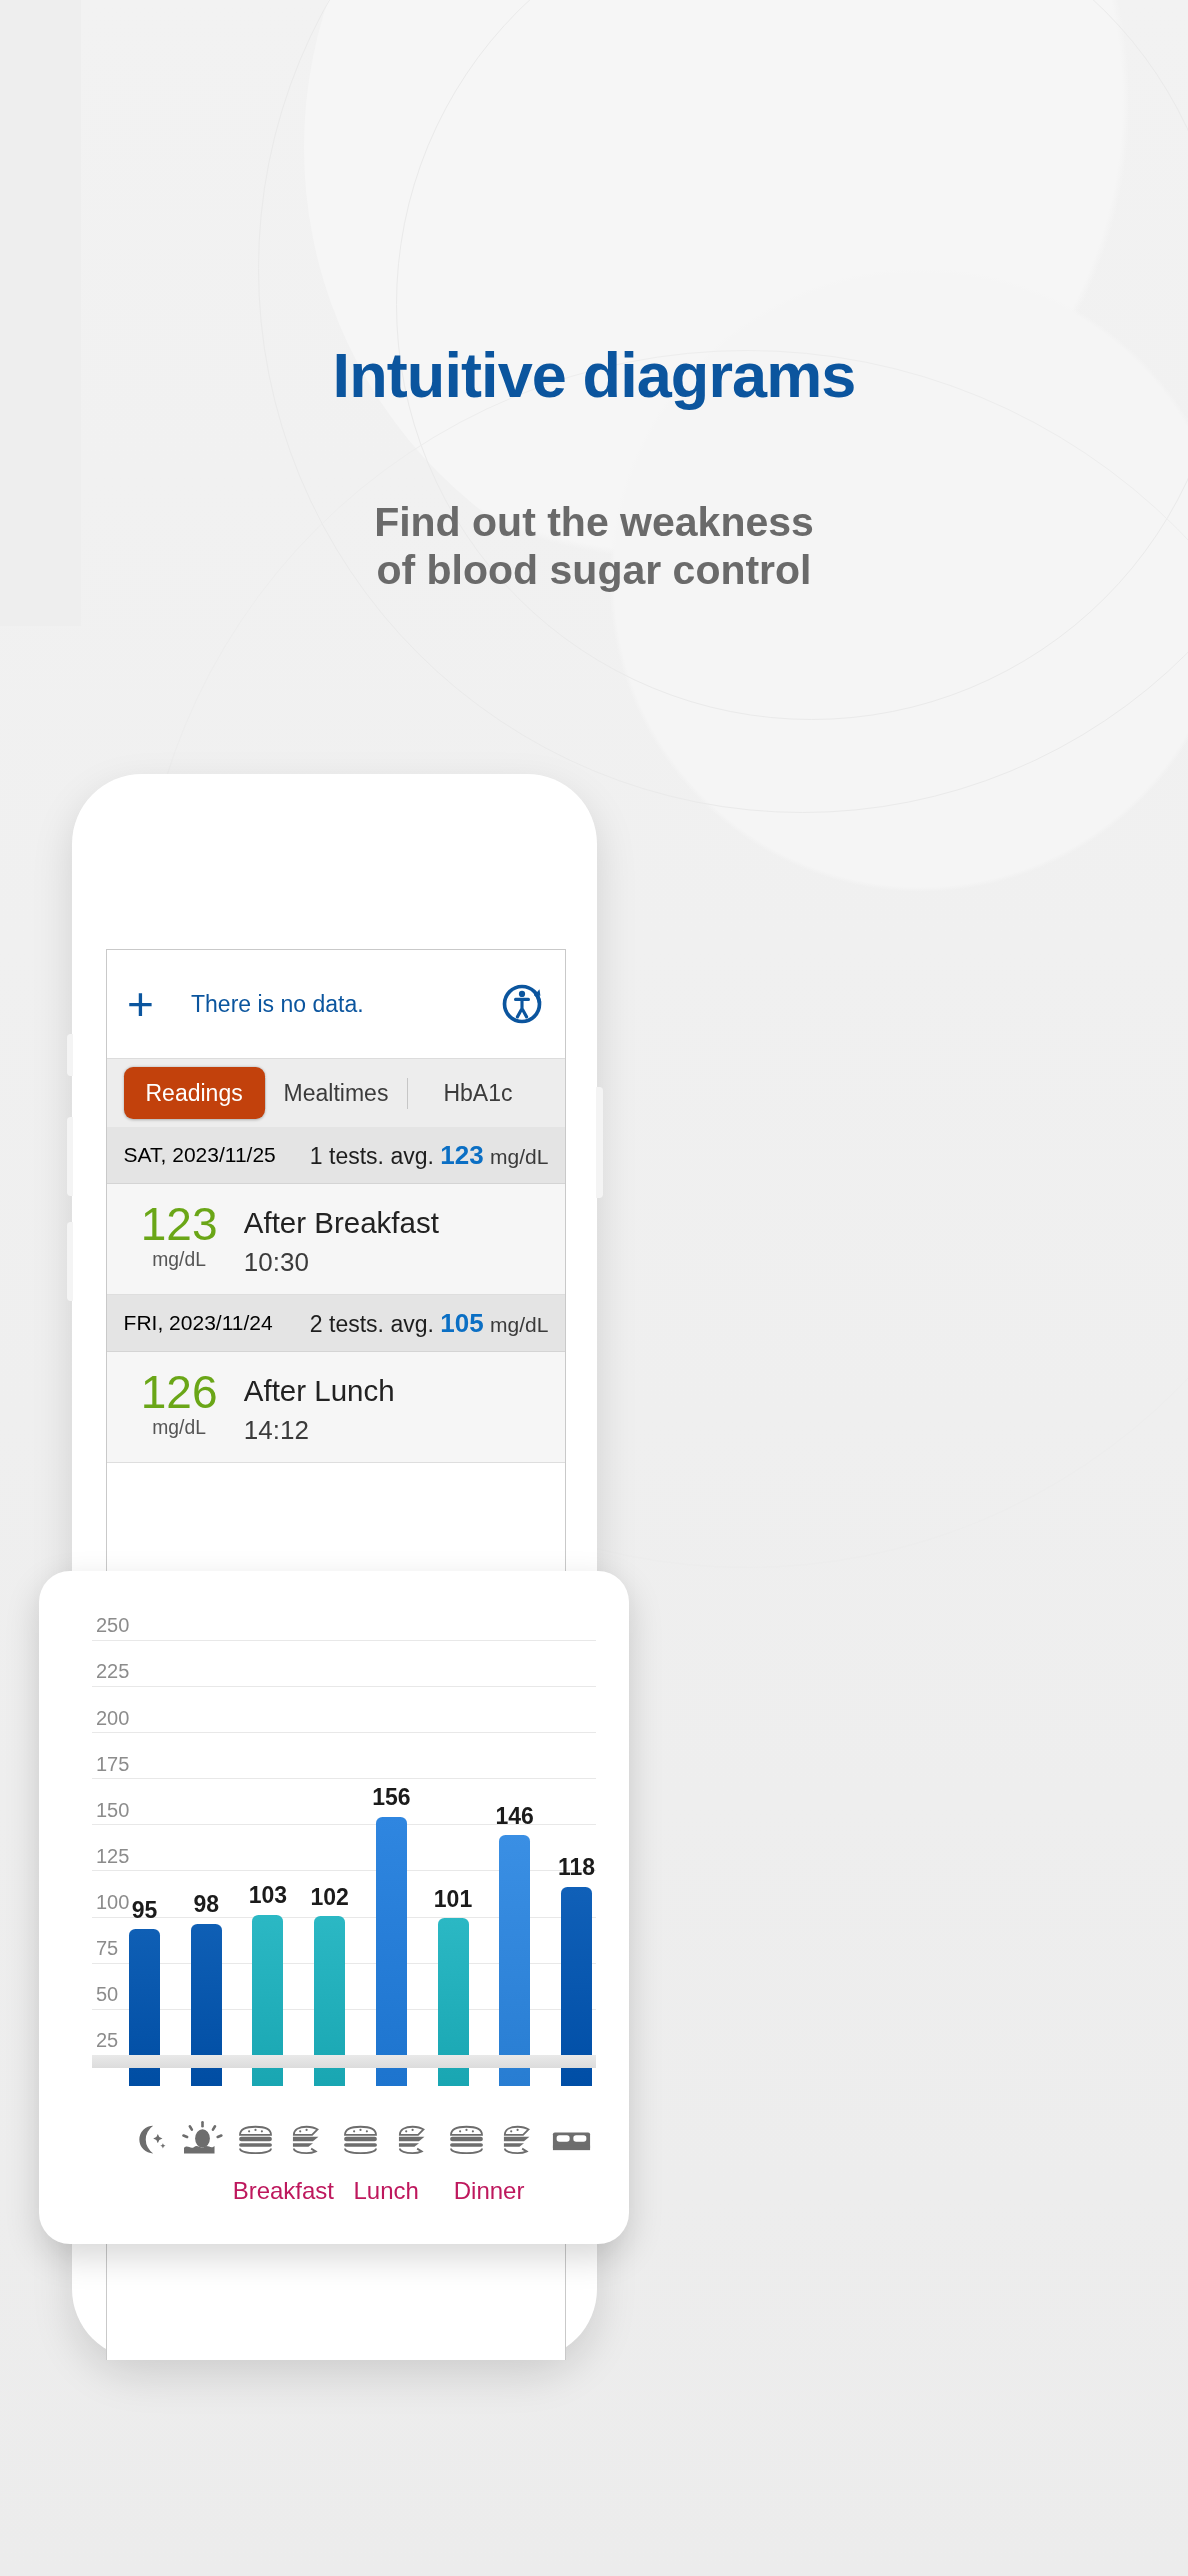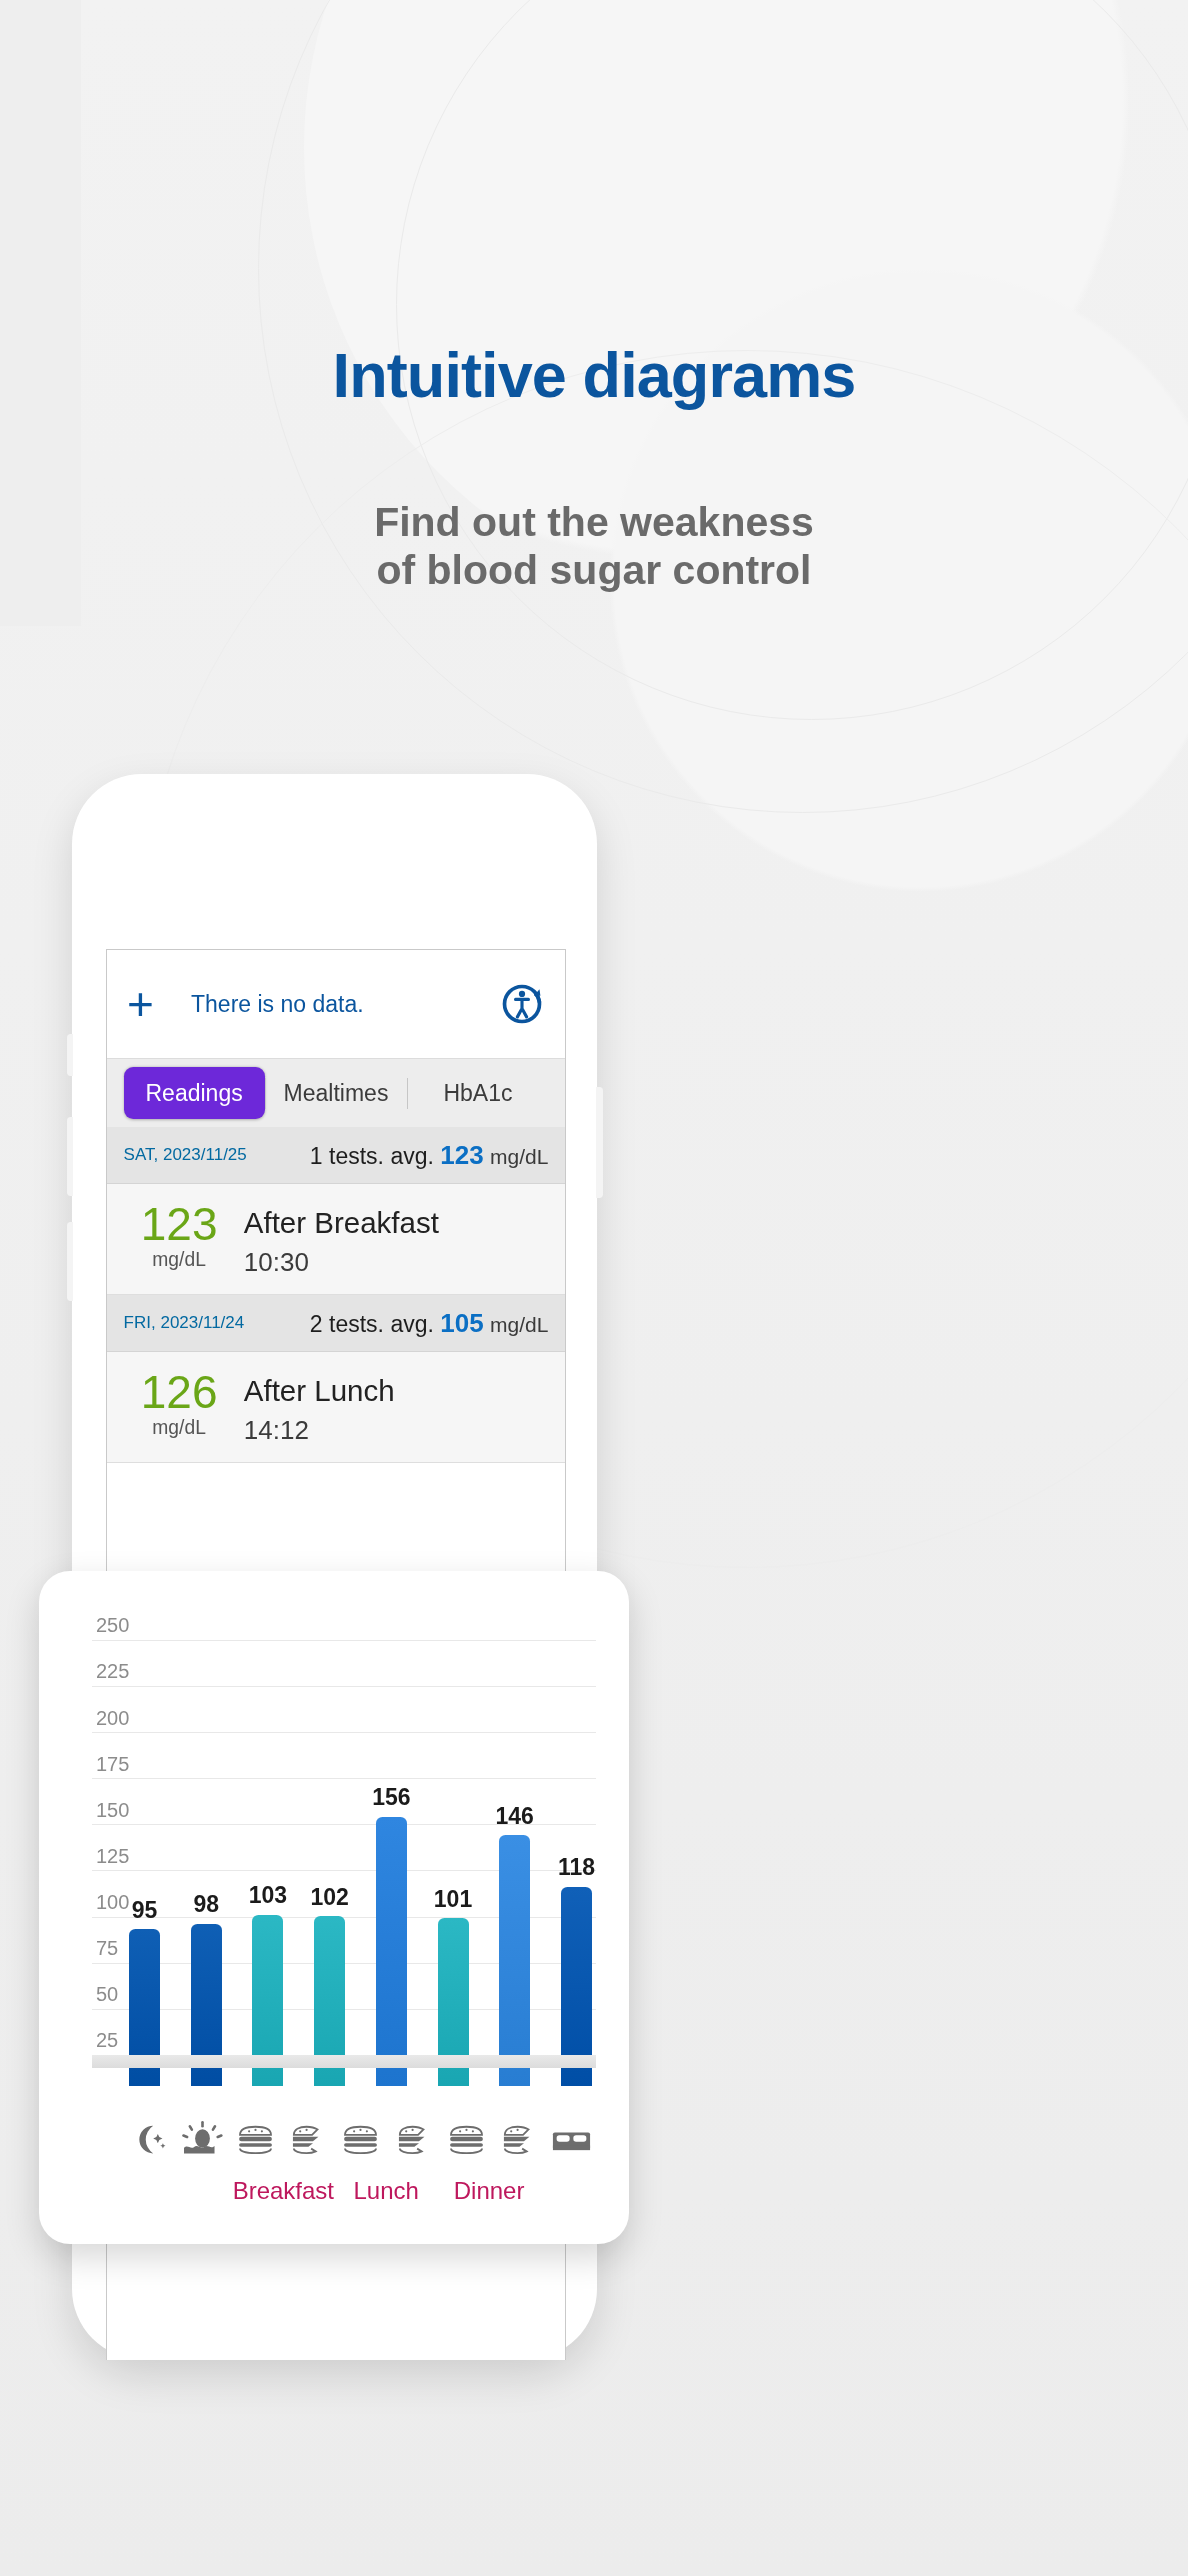--- a/index.html
+++ b/index.html
@@ -58,29 +58,29 @@
   .plus-icon{font-size:46px;color:#0b559e;line-height:1;font-weight:300;
     width:64px;text-align:left;cursor:pointer;}
   .topbar-msg{flex:1;text-align:left;font-size:23px;color:#0b559e;padding-right:14.7px;}
   .sync-icon{width:46px;height:46px;flex:0 0 46px;position:relative;}
   .sync-icon svg{display:block;}
 
   
   .tabs{display:flex;height:68px;background:#ededed;align-items:center;
         padding:0 16.6px;box-sizing:border-box;}
   .tab{flex:1;text-align:center;font-size:23px;color:#3b3b3b;line-height:52px;height:52px;}
-  .tab.active{background:#6d28d9;color:#fff;border-radius:9.2px;
+  .tab.active{background:#c2410c;color:#fff;border-radius:9.2px;
      box-shadow:0 0.9px 2.8px rgba(0,0,0,.28);}
   .tab-sep{width:0.9px;height:31px;background:#c6c6c6;}
 
   
   .day-head{display:flex;align-items:center;justify-content:space-between;
     height:57px;background:#e4e4e4;padding:0 16.6px;box-sizing:border-box;
     border-bottom:0.9px solid #d4d4d4;}
-  .day-date{font-size:17px;color:#0369a1;}
+  .day-date{font-size:21px;color:#000000;}
   .day-stat{font-size:23px;color:#1d1d1d;}
   .day-stat .avg{color:#0b6fc4;font-weight:bold;font-size:26px;}
   .day-stat .unit{font-size:21px;color:#3a3a3a;}
 
   
   .reading{display:flex;align-items:flex-start;padding:16.6px 16.6px 20px 16.6px;
     background:#f6f6f6;border-bottom:0.9px solid #dedede;box-sizing:border-box;height:111px;}
   .r-val-box{width:111px;text-align:center;flex:0 0 111px;}
   .r-val{font-size:46px;color:#6aa617;line-height:1.02;font-weight:400;}
   .r-unit{font-size:19.3px;color:#555;margin-top:1.8px;}

